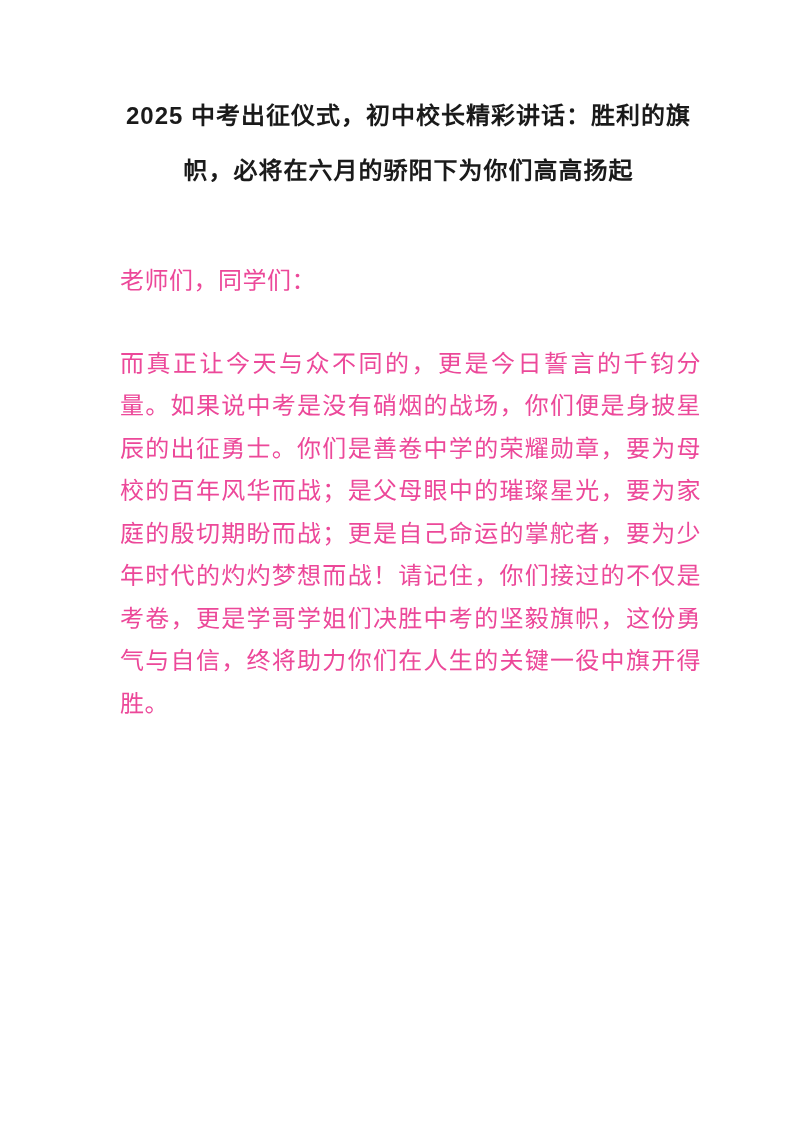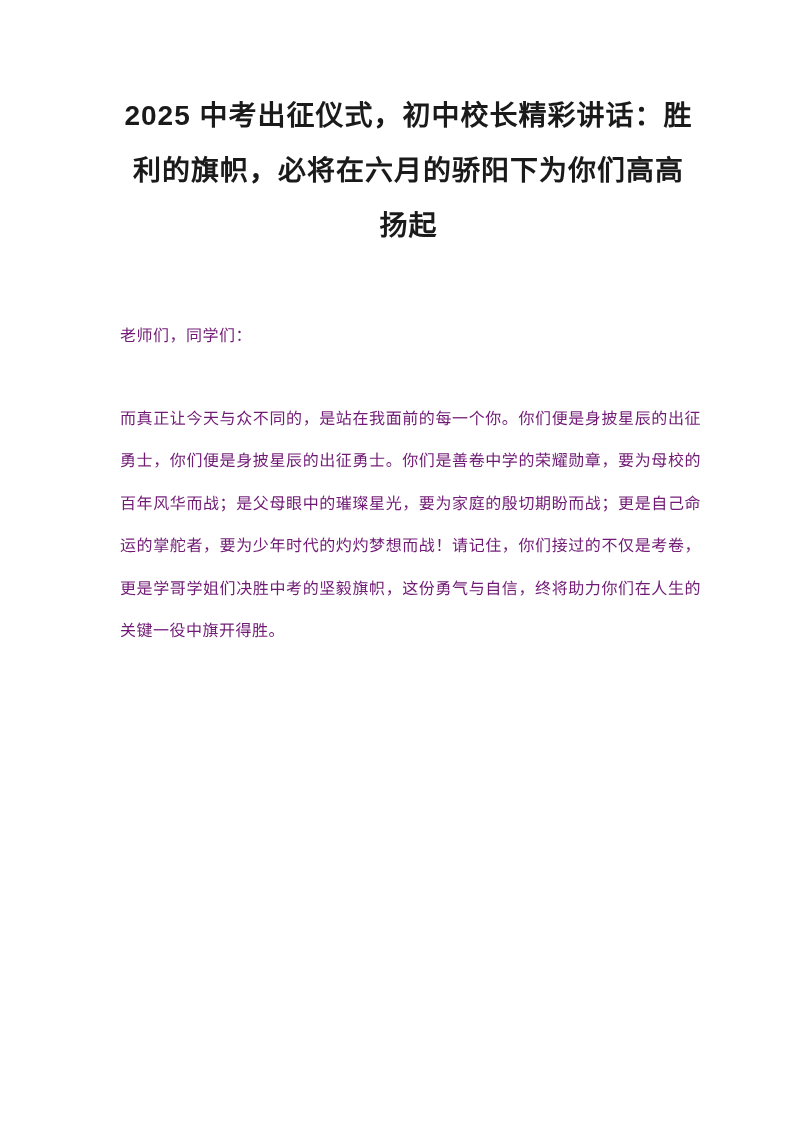--- a/index.html
+++ b/index.html
@@ -15,44 +15,44 @@
   .doc-page {
     box-sizing: border-box;
     width: 793px;
     height: 1122px;
     background: #ffffff;
     padding: 88px 92px 40px 120px;
   }
   .doc-title {
     font-family: "Liberation Sans", "DejaVu Sans", sans-serif;
     font-weight: 700;
-    font-size: 28px;
+    font-size: 24px;
     line-height: 55px;
     letter-spacing: 1px;
     text-align: center;
     color: #1a1a1a;
     margin: 0 4px 62px 0;
   }
   .doc-para {
     font-family: "Liberation Serif", "DejaVu Serif", serif;
-    font-size: 16px;
+    font-size: 24px;
     line-height: 42.5px;
     letter-spacing: 0.5px;
     text-align: justify;
-    color: #701a75;
+    color: #ec4899;
     margin: 0 0 40px 0;
   }
   .doc-para.last {
     margin-bottom: 0;
   }
 </style>
 </head>
 <body>
 
 <div class="doc-page">
   <h1 class="doc-title">2025 中考出征仪式，初中校长精彩讲话：胜利的旗帜，必将在六月的骄阳下为你们高高扬起</h1>
 
   <p class="doc-para">老师们，同学们：</p>
 
 
 
-  <p class="doc-para last">而真正让今天与众不同的，是站在我面前的每一个你。你们便是身披星辰的出征勇士，你们便是身披星辰的出征勇士。你们是善卷中学的荣耀勋章，要为母校的百年风华而战；是父母眼中的璀璨星光，要为家庭的殷切期盼而战；更是自己命运的掌舵者，要为少年时代的灼灼梦想而战！请记住，你们接过的不仅是考卷，更是学哥学姐们决胜中考的坚毅旗帜，这份勇气与自信，终将助力你们在人生的关键一役中旗开得胜。</p>
+  <p class="doc-para last">而真正让今天与众不同的，更是今日誓言的千钧分量。如果说中考是没有硝烟的战场，你们便是身披星辰的出征勇士。你们是善卷中学的荣耀勋章，要为母校的百年风华而战；是父母眼中的璀璨星光，要为家庭的殷切期盼而战；更是自己命运的掌舵者，要为少年时代的灼灼梦想而战！请记住，你们接过的不仅是考卷，更是学哥学姐们决胜中考的坚毅旗帜，这份勇气与自信，终将助力你们在人生的关键一役中旗开得胜。</p>
 </div>
 
 </body></html>

